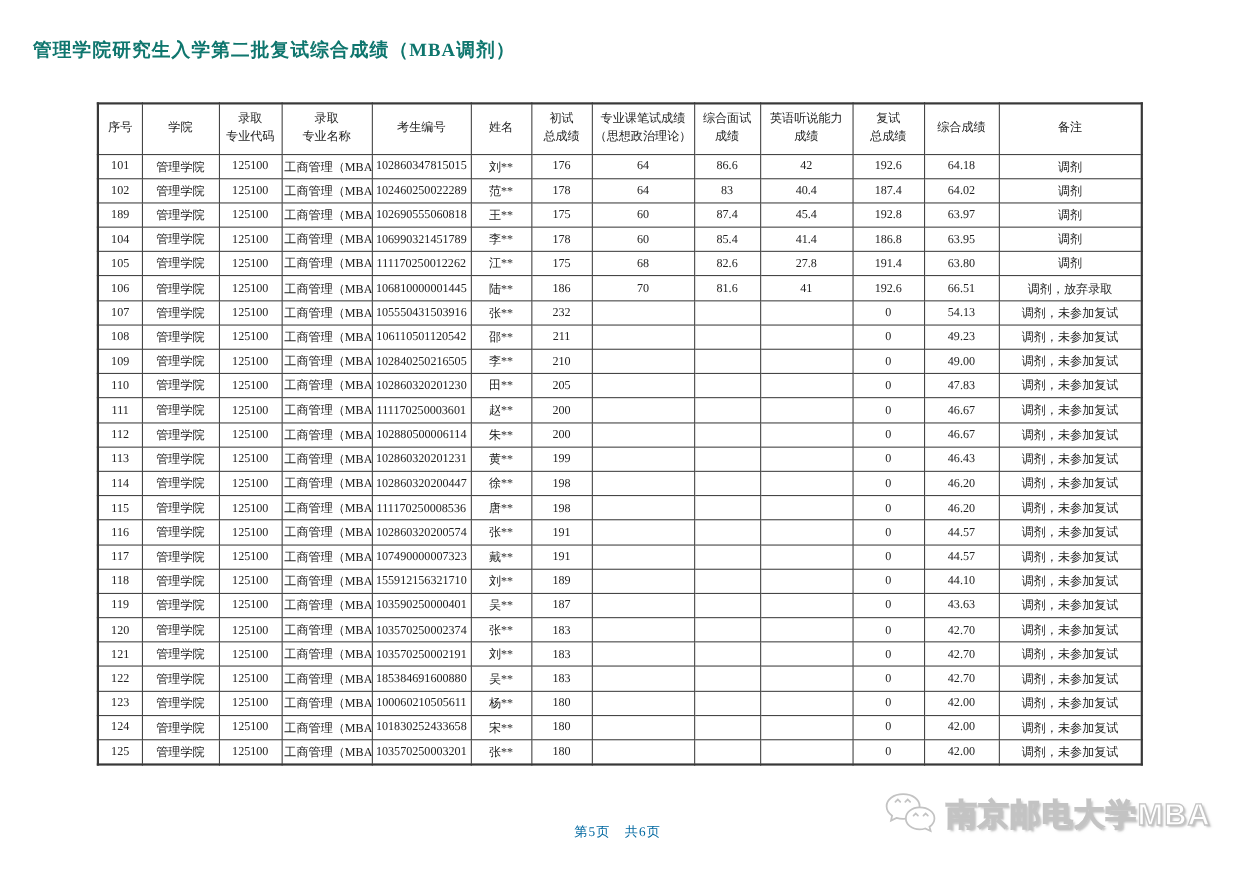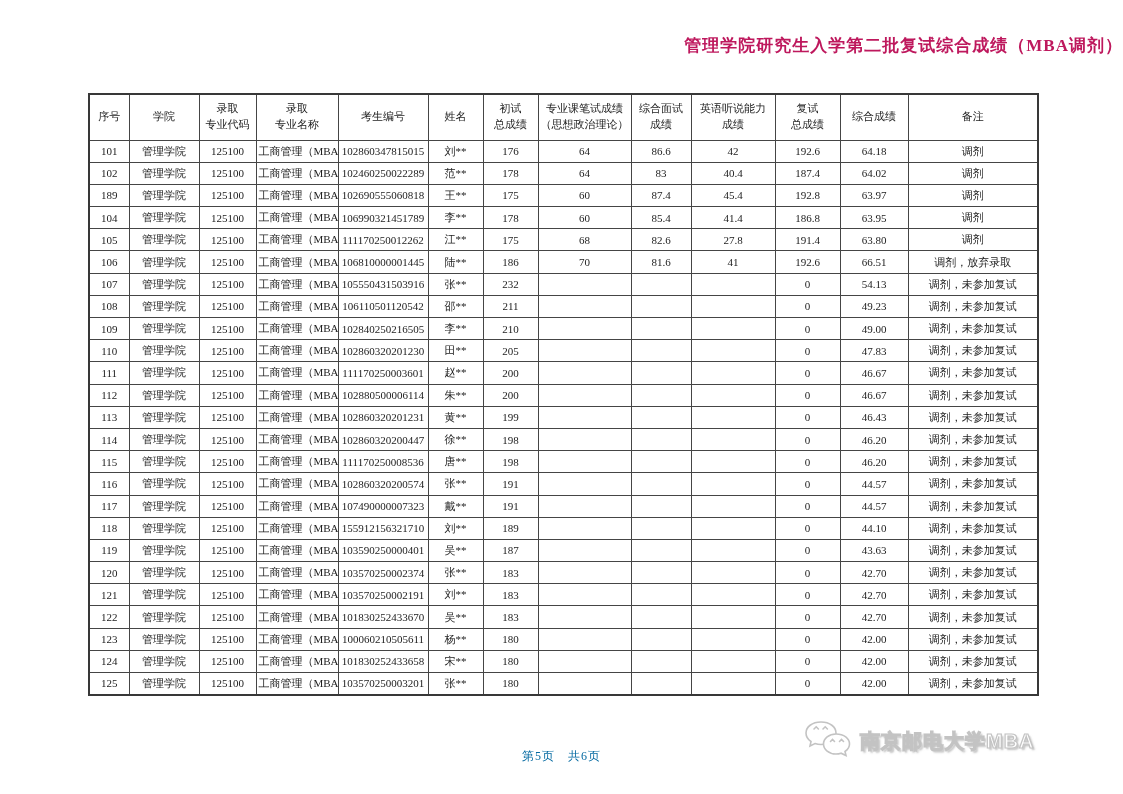--- a/index.html
+++ b/index.html
@@ -9,25 +9,26 @@
     font-family: "Liberation Serif", "DejaVu Serif", serif;
     color: #1a1a1a;
     position: relative;
     overflow: hidden;
   }
   .page { position: absolute; inset: 0; background: #fff; }
 
   .page-title {
     position: absolute;
     top: 34px; left: 0; width: 100%;
-    text-align: right;
+    text-align: left;
     font-size: 17px;
     font-weight: bold;
     letter-spacing: 1px;
-    color: #be185d;
+    color: #0f766e;
+    padding-left: 30px;
   }
 
   table.scores {
     position: absolute;
     left: 88px; top: 93px;
     width: 949px;
     border-collapse: collapse;
     table-layout: fixed;
     border: 2px solid #383838;
   }
@@ -62,21 +63,21 @@
   }
 
   .watermark {
     position: absolute;
     left: 802px; top: 718px;
     display: flex;
     align-items: center;
     gap: 6px;
   }
   .watermark .wm-text {
-    font-size: 20px;
+    font-size: 28px;
     font-weight: bold;
     letter-spacing: 1px;
     color: #ffffff;
     -webkit-text-stroke: 1.2px #c3c3c3;
     text-shadow: 2px 2px 2px rgba(140,140,140,0.55);
     white-space: nowrap;
     font-family: "Liberation Sans", "DejaVu Sans", sans-serif;
   }
   .watermark svg { display: block; }
 </style>
@@ -441,21 +442,21 @@
           <td></td>
           <td>0</td>
           <td>42.70</td>
           <td>调剂，未参加复试</td>
         </tr>
         <tr>
           <td>122</td>
           <td>管理学院</td>
           <td>125100</td>
           <td>工商管理（MBA）</td>
-          <td>101830252433670</td>
+          <td>185384691600880</td>
           <td>吴**</td>
           <td>183</td>
           <td></td>
           <td></td>
           <td></td>
           <td>0</td>
           <td>42.70</td>
           <td>调剂，未参加复试</td>
         </tr>
         <tr>

